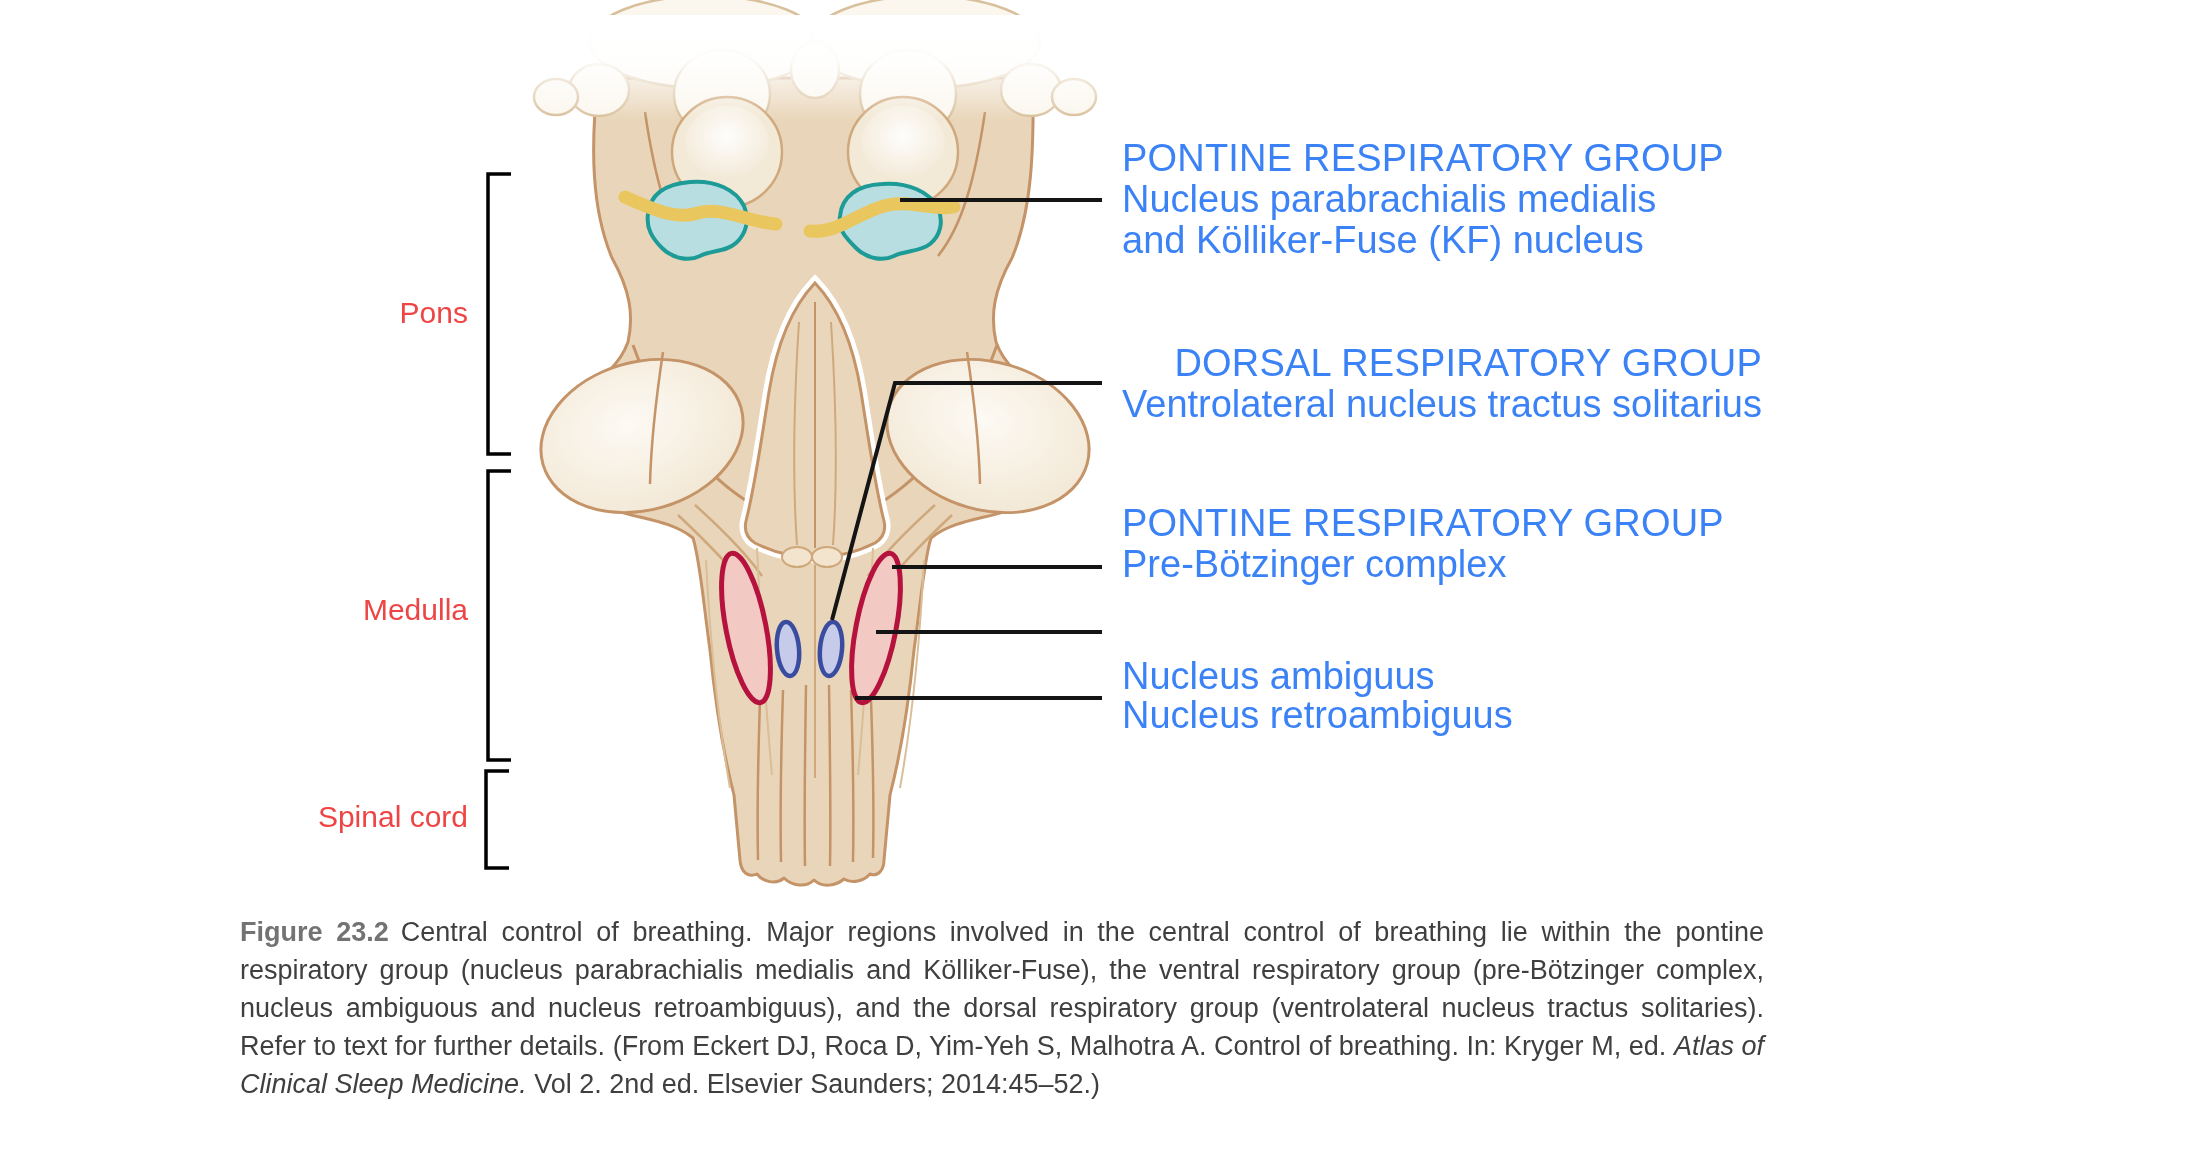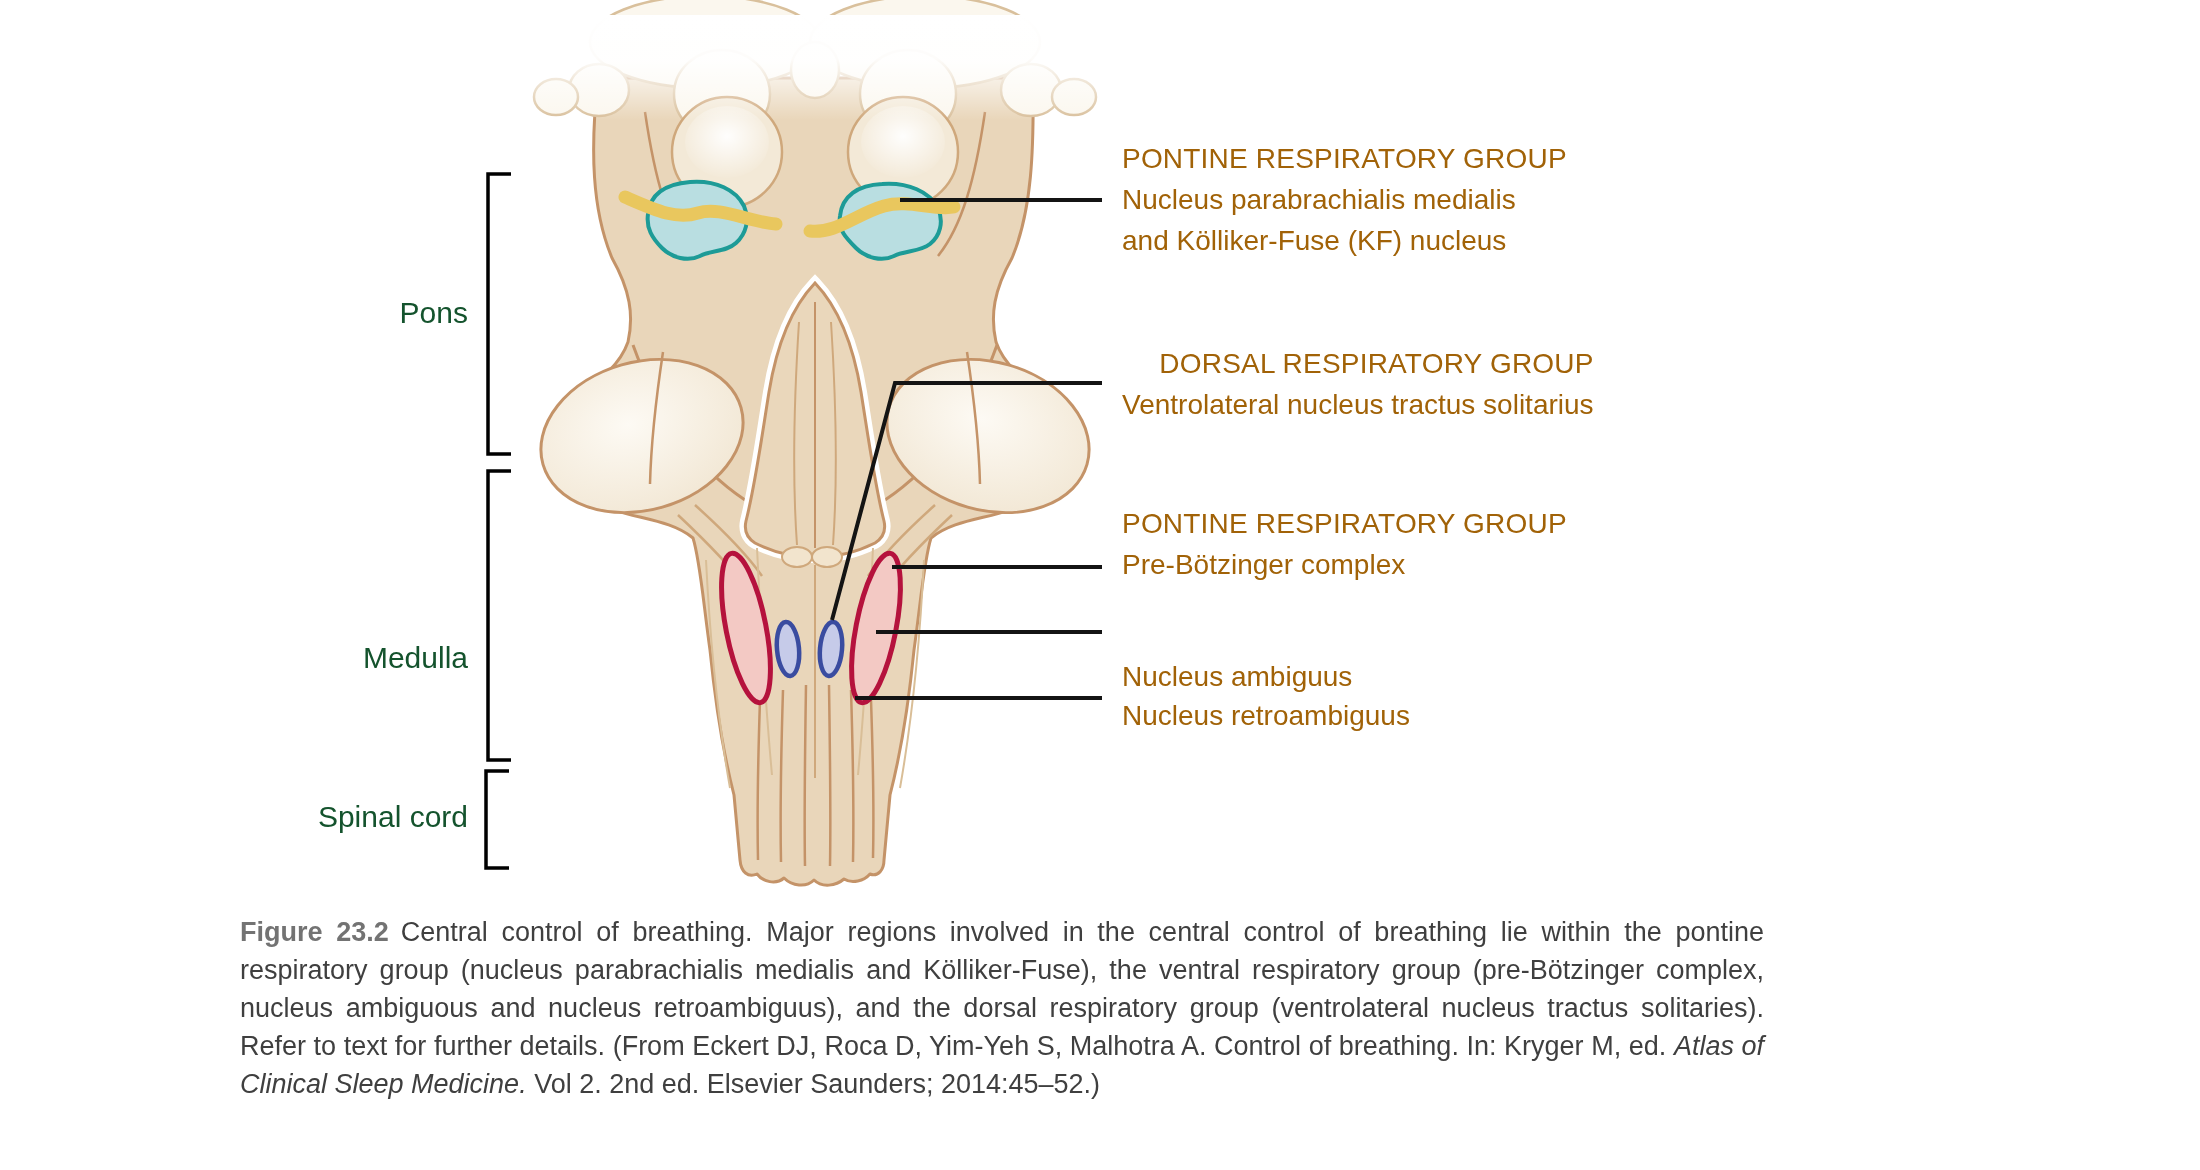--- a/index.html
+++ b/index.html
@@ -3,24 +3,24 @@
 <meta charset="utf-8">
 <style>
   html,body{margin:0;padding:0;background:#ffffff;}
   #stage{
     position:relative;width:2200px;height:1170px;background:#ffffff;overflow:hidden;
     font-family:"Liberation Sans", sans-serif;
   }
   #artwork{position:absolute;left:0;top:0;width:2200px;height:1170px;}
   .side-label{
     position:absolute;left:150px;width:318px;text-align:right;
-    font-size:30px;line-height:38px;color:#14532d;
+    font-size:30px;line-height:38px;color:#ef4444;
   }
   .anno{
-    position:absolute;left:1122px;font-size:28px;line-height:41px;color:#a16207;
+    position:absolute;left:1122px;font-size:38px;line-height:41px;color:#3b82f6;
     white-space:nowrap;
   }
   .anno .heading{letter-spacing:0.2px;}
   #caption{
     position:absolute;left:240px;top:886px;width:1524px;
     font-size:27px;line-height:38px;color:#3f3f3f;text-align:justify;
   }
   #caption .fig-label{font-weight:bold;color:#737373;margin-right:12px;}
   #caption .book-title{font-style:italic;}
 </style>
@@ -174,21 +174,21 @@
     </g>
 
     <g fill="none" stroke="#000000" stroke-width="3.5">
       <path d="M511,174 L488,174 L488,454 L511,454"></path>
       <path d="M511,471 L488,471 L488,760 L511,760"></path>
       <path d="M509,771 L486,771 L486,868 L509,868"></path>
     </g>
   </svg>
 
   <div class="side-label" style="top:294px;">Pons</div>
-  <div class="side-label" style="top:591px;margin-top:48px;">Medulla</div>
+  <div class="side-label" style="top:591px;">Medulla</div>
   <div class="side-label" style="top:798px;">Spinal cord</div>
 
   <div class="anno" style="top:138px;">
     <div class="heading">PONTINE RESPIRATORY GROUP</div>
     <div>Nucleus parabrachialis medialis</div>
     <div>and Kölliker-Fuse (KF) nucleus</div>
   </div>
 
   <div class="anno" style="top:343px;text-align:right;">
     <div class="heading">DORSAL RESPIRATORY GROUP</div>

